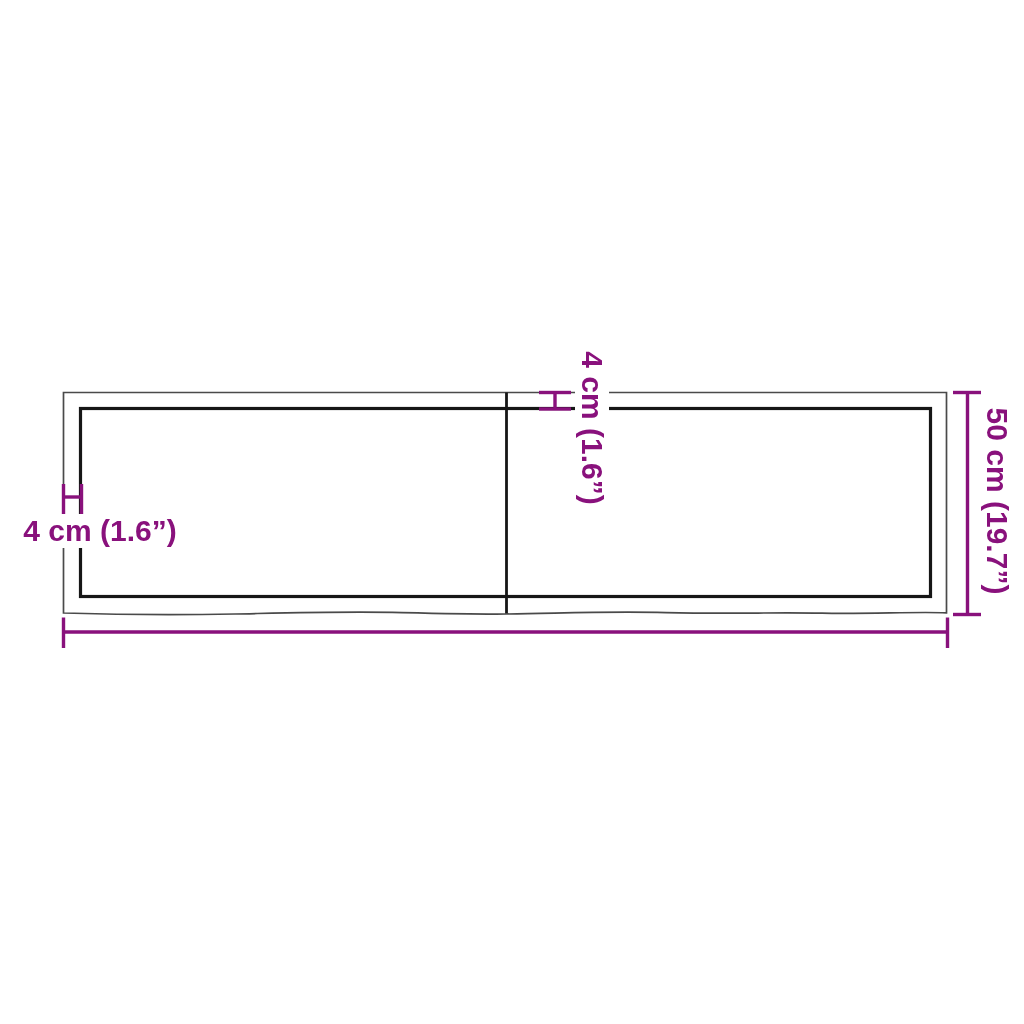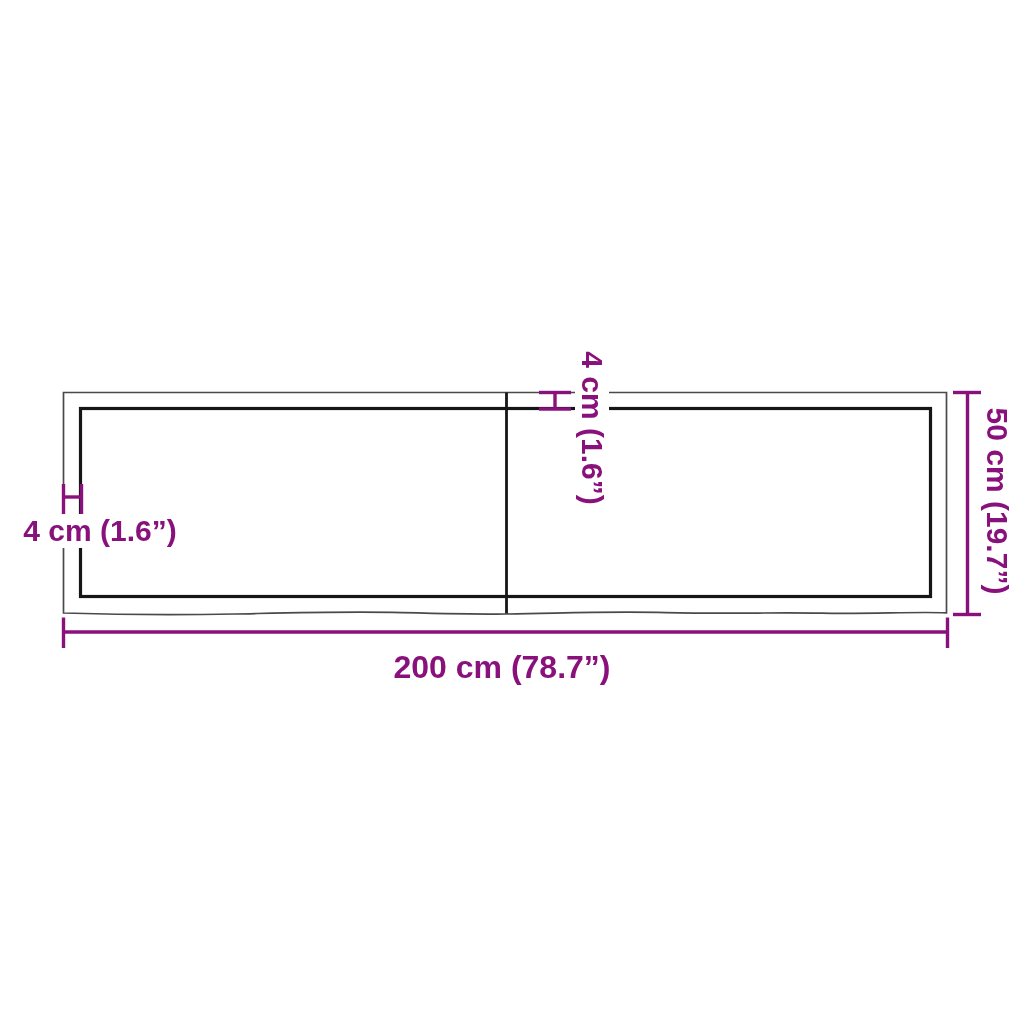--- a/index.html
+++ b/index.html
@@ -82,15 +82,14 @@
       <line x1="953" y1="614.5" x2="981" y2="614.5"></line>
     </g>
   </svg>
 
   <div class="dim-label halo pos-thickness-left">4 cm (1.6”)</div>
 
   <div class="dim-label halo rot pos-thickness-center">4 cm (1.6”)</div>
 
   <div class="dim-label rot pos-depth-right">50 cm (19.7”)</div>
 
-  <div class="dim-label bottom-label pos-length-bottom">200 cm (78.7”)</div>
 
 </div>
 
 </body></html>

